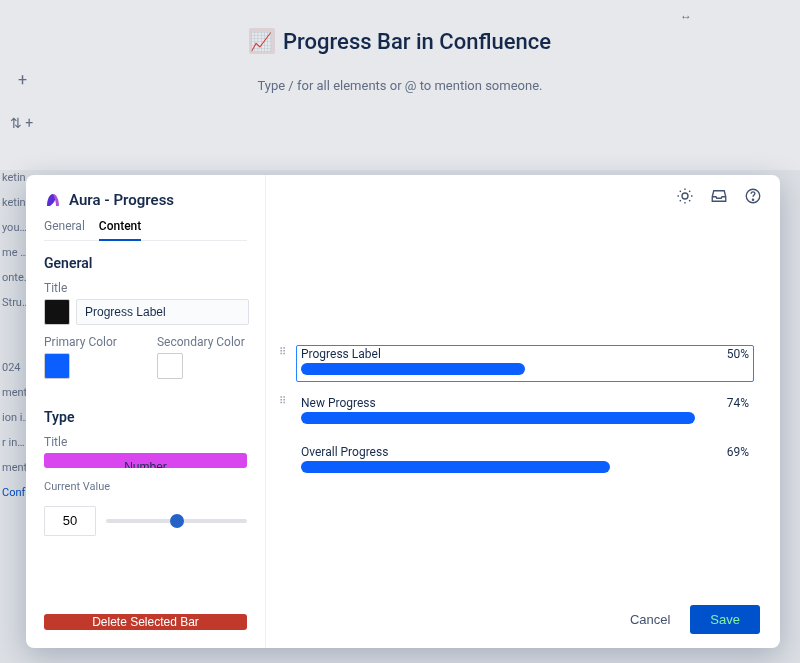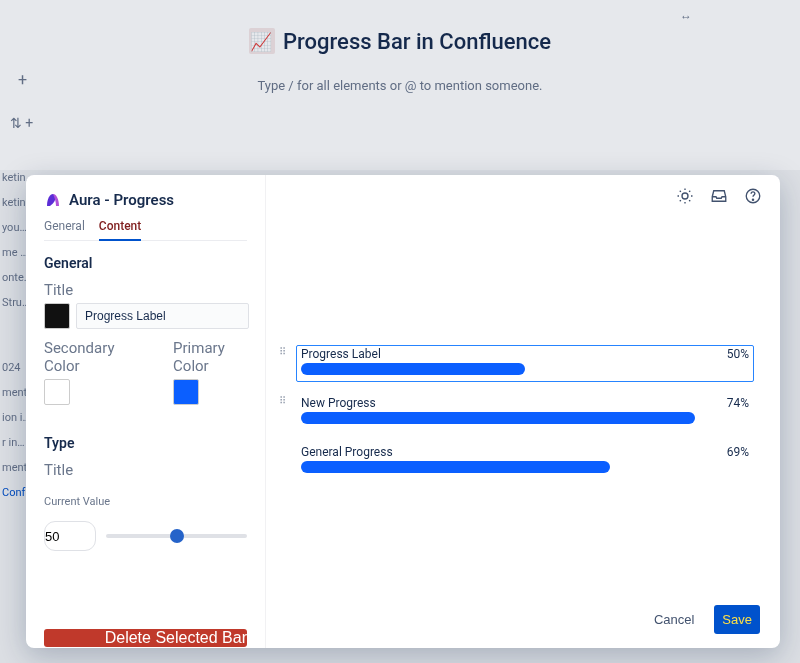--- a/index.html
+++ b/index.html
@@ -73,53 +73,52 @@
     padding: 16px 18px 18px 18px;
     display: flex; flex-direction: column;
   }
   .sidebar-header {
     display: flex; align-items: center; gap: 7px;
     font-weight: 600; font-size: 15px; margin-bottom: 10px;
   }
   .aura-logo { width: 18px; height: 18px; }
   .tabs { display: flex; gap: 14px; border-bottom: 1px solid #ebecf0; margin-bottom: 14px; font-size: 12px;}
   .tab { padding: 0 0 6px 0; color: #6b778c; cursor: pointer; }
-  .tab.active { color: #7f1d1d; border-bottom: 2px solid #0052cc; margin-bottom: -1px; font-weight: 500;}
+  .tab.active { color: #000000; border-bottom: 2px solid #0052cc; margin-bottom: -1px; font-weight: 500;}
   .section-h { font-weight: 600; font-size: 14px; margin-bottom: 10px; }
-  .field-label { font-size: 15px; color: #6b778c; margin-bottom: 4px; display:block;}
+  .field-label { font-size: 12px; color: #6b778c; margin-bottom: 4px; display:block;}
   .title-row { display: flex; gap: 6px; margin-bottom: 10px; }
   .color-chip {
     width: 26px; height: 26px; border: 1px solid #ccc; border-radius: 2px;
     flex: none; cursor: pointer;
   }
   .title-input {
     flex: 1; border: 1px solid #dfe1e6; background:#fafbfc; border-radius: 2px;
     height: 26px; padding: 0 8px; font-size: 12px; color: #172b4d;
   }
   .color-row { display: flex; gap: 40px; margin-bottom: 18px; }
   .color-col { display: flex; flex-direction: column; }
   .type-section { margin-top: 12px; }
   .seg { display: flex; border-radius: 3px; overflow: hidden; margin-bottom: 12px;}
   .seg button {
     flex:1; border:none; background:#d946ef; padding:7px 0; font-size:12px; color:#172b4d; cursor:pointer;
   }
   .seg button.active { background:#deebff; color:#0052cc; font-weight:500;}
   .value-row { display:flex; align-items:center; gap:10px; margin-bottom: 18px;}
-  .value-input { width:52px; height:30px; border:1px solid #dfe1e6; border-radius:11px; font-size:13px;}
+  .value-input { width:52px; height:30px; border:1px solid #dfe1e6; border-radius:1px; text-align:center; font-size:13px;}
   .slider-wrap { flex:1; position:relative; height:30px; display:flex; align-items:center;}
   .slider-track { position:absolute; left:0; right:0; height:4px; background:#dfe1e6; border-radius:2px;}
   .slider-thumb { position:absolute; width:14px; height:14px; border-radius:50%; background:#2563c9; top:50%; transform:translate(-50%,-50%);}
   .sidebar .current-label { font-size: 11px; color: #6b778c; margin-bottom: 13px; display:block;}
   .delete-btn {
     margin-top: auto;
     background:#c0392b; color:#fff; border:none; border-radius:3px;
-    height:30px; font-size:16px; font-weight:500; cursor:pointer;
+    height:30px; font-size:12px; font-weight:500; cursor:pointer;
     width:100%;
     margin-top: 60px;
-    text-align: right;
   }
 
   .main {
     flex:1; position:relative; display:flex; flex-direction:column;
   }
   .main-toolbar {
     position:absolute; top:10px; right:16px; display:flex; gap:12px;
   }
   .tb-btn {
     width:22px; height:22px; display:flex; align-items:center; justify-content:center;
@@ -149,21 +148,21 @@
   .add-bar-btn {
     width:100%; background:#f4f5f7; border:none; height:28px; border-radius:3px;
     font-size:12px; color:#172b4d; display:flex; align-items:center; justify-content:center; gap:6px;
     cursor:pointer;
   }
   .add-bar-btn svg { width:12px; height:12px;}
   .footer {
     position:absolute; bottom:14px; right:20px; display:flex; gap:10px; align-items:center;
   }
   .btn-cancel { background:none; border:none; color:#42526e; font-size:13px; padding:6px 10px; cursor:pointer;}
-  .btn-save { background:#0052cc; color:#fde047; border:none; border-radius:3px; padding:7px 8px; font-size:13px; font-weight:500; cursor:pointer;}
+  .btn-save { background:#0052cc; color:#86efac; border:none; border-radius:3px; padding:7px 20px; font-size:13px; font-weight:500; cursor:pointer;}
 </style>
 </head>
 <body>
 
 <div class="doc-bg">
   <div class="doc-handle">↔</div>
   <div class="doc-title-row">
     <span class="doc-title">
       <span class="emoji">📈</span>
       <span>Progress Bar in Confluence</span>
@@ -207,26 +206,26 @@
     </div>
 
     <div class="section-h">General</div>
     <span class="field-label">Title</span>
     <div class="title-row">
       <div class="color-chip" style="background:#111111"></div>
       <input class="title-input" value="Progress Label" style="">
     </div>
     <div class="color-row">
       <div class="color-col">
+        <span class="field-label">Primary Color</span>
+        <div class="color-chip" style="background:#0b5fff"></div>
+      </div>
+      <div class="color-col">
         <span class="field-label">Secondary Color</span>
         <div class="color-chip" style="background:#ffffff;border:1px solid #ccc"></div>
-      </div>
-      <div class="color-col">
-        <span class="field-label">Primary Color</span>
-        <div class="color-chip" style="background:#0b5fff"></div>
       </div>
     </div>
 
     <div class="section-h type-section">Type</div>
     <span class="field-label">Title</span>
     <div class="seg">
       <button>Number</button>
     </div>
     <span class="current-label">Current Value</span>
     <div class="value-row">
@@ -284,21 +283,21 @@
               <span class="bar-pct">74%</span>
             </div>
             <div class="bar-track">
               <div class="bar-fill" style="width:88%"></div>
             </div>
           </div>
         </div>
         <div class="bar-row">
           <div class="bar-box">
             <div class="bar-header">
-              <span class="bar-label">General Progress</span>
+              <span class="bar-label">Overall Progress</span>
               <span class="bar-pct">69%</span>
             </div>
             <div class="bar-track">
               <div class="bar-fill" style="width:69%"></div>
             </div>
           </div>
         </div>
       </div>
 
     <div class="footer">

